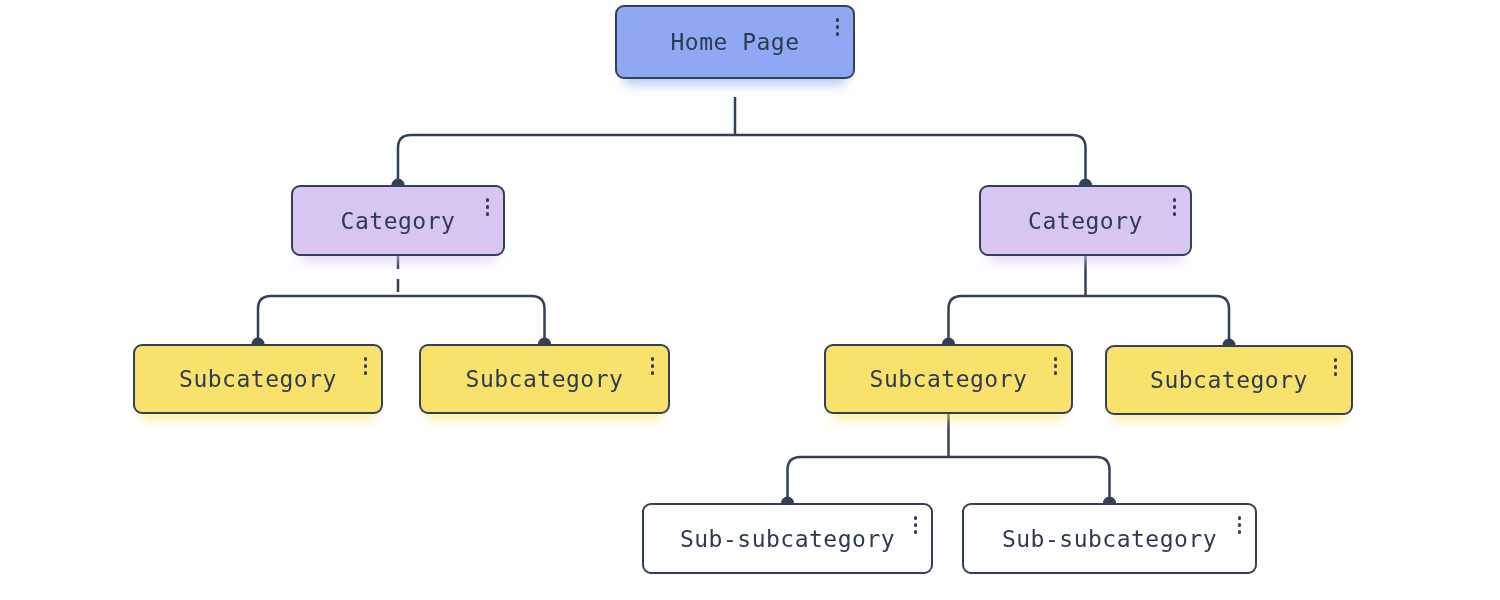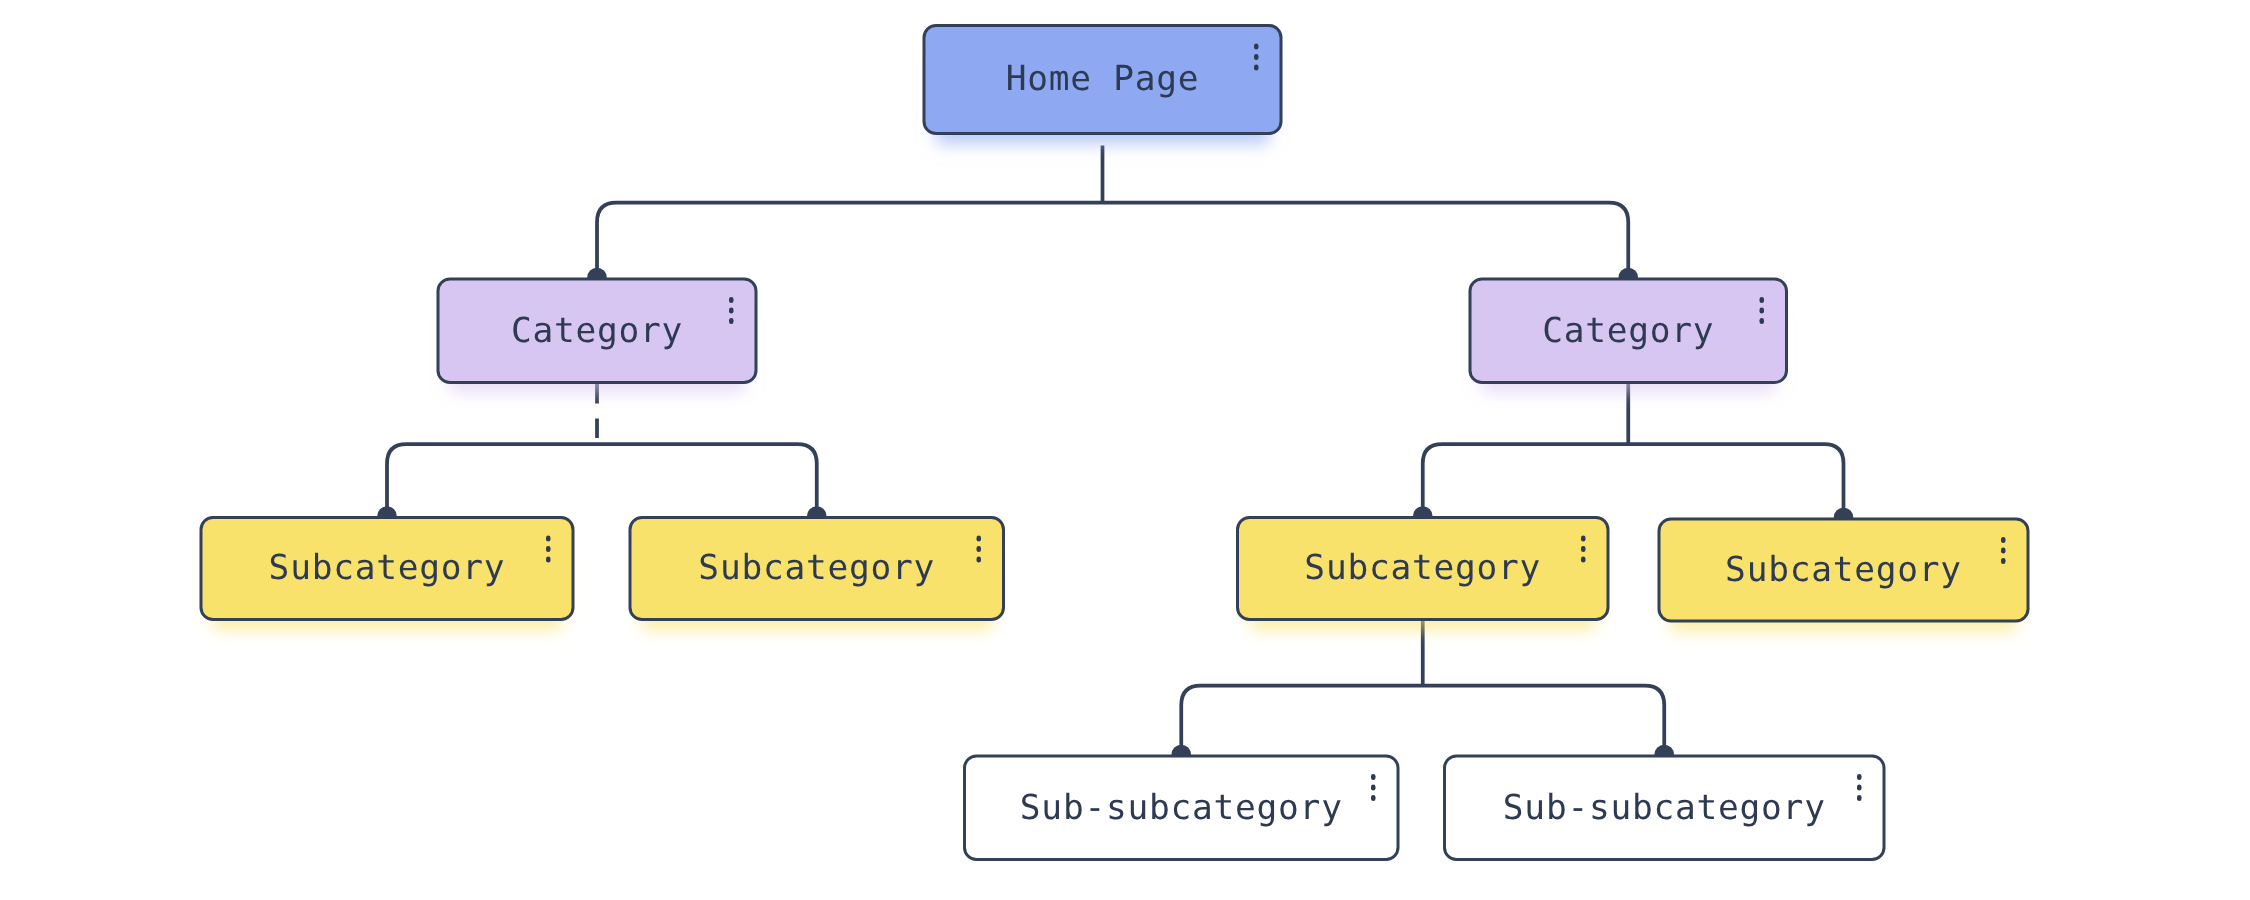--- a/index.html
+++ b/index.html
@@ -74,21 +74,21 @@
       <path d="M 1085.5 256 V 296" fill="none" stroke="#334058" stroke-width="2.5"></path>
       <path d="M 948.5 344 V 309 Q 948.5 296 961.5 296 H 1216 Q 1229 296 1229 309 V 345" fill="none" stroke="#334058" stroke-width="2.5"></path>
       <circle cx="948.5" cy="344" r="6.5" fill="#334058"></circle>
       <circle cx="1229" cy="345" r="6.5" fill="#334058"></circle>
       <path d="M 948.5 414 V 457" fill="none" stroke="#334058" stroke-width="2.5"></path>
       <path d="M 787.5 503 V 470 Q 787.5 457 800.5 457 H 1096.5 Q 1109.5 457 1109.5 470 V 503" fill="none" stroke="#334058" stroke-width="2.5"></path>
       <circle cx="787.5" cy="503" r="6.5" fill="#334058"></circle>
       <circle cx="1109.5" cy="503" r="6.5" fill="#334058"></circle>
     </svg>
 
-  <div class="node" style="left: 615px; top: 16px; width: 240px; height: 74px; background: rgb(142, 168, 241); box-shadow: rgba(142, 168, 241, 0.6) 0px 15px 10px -9px;">
+  <div class="node" style="left: 615px; top: 5px; width: 240px; height: 74px; background: rgb(142, 168, 241); box-shadow: rgba(142, 168, 241, 0.6) 0px 15px 10px -9px;">
     <span class="node-label">Home Page</span>
     <span class="kebab-icon">
         <i></i>
         <i></i>
         <i></i>
       </span>
   </div>
 
   <div class="node" style="left: 291px; top: 185px; width: 214px; height: 71px; background: rgb(216, 198, 242); box-shadow: rgba(216, 198, 242, 0.6) 0px 15px 10px -9px;">
     <span class="node-label">Category</span>

